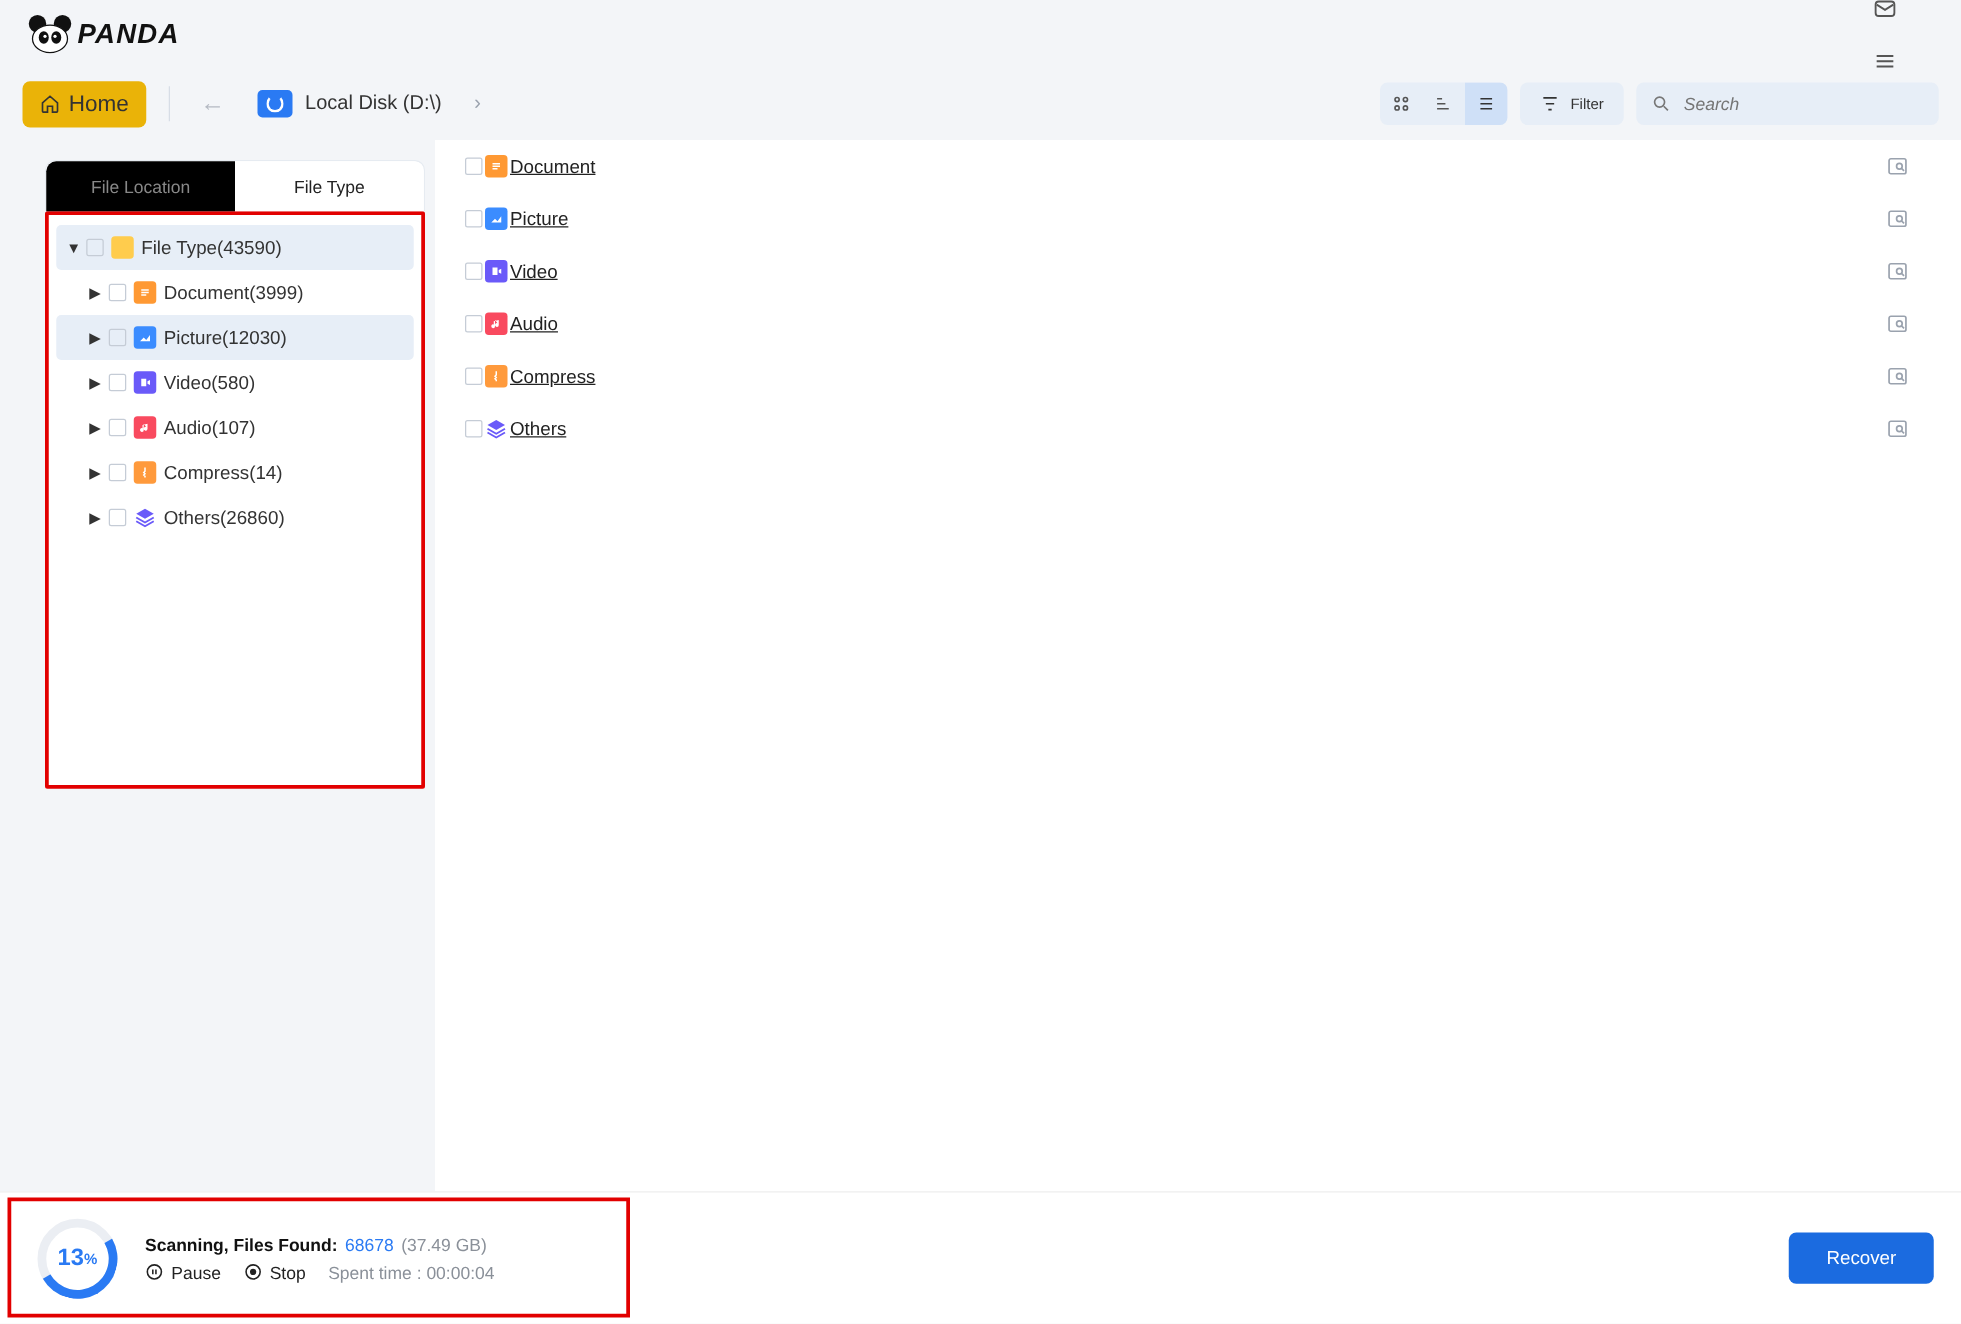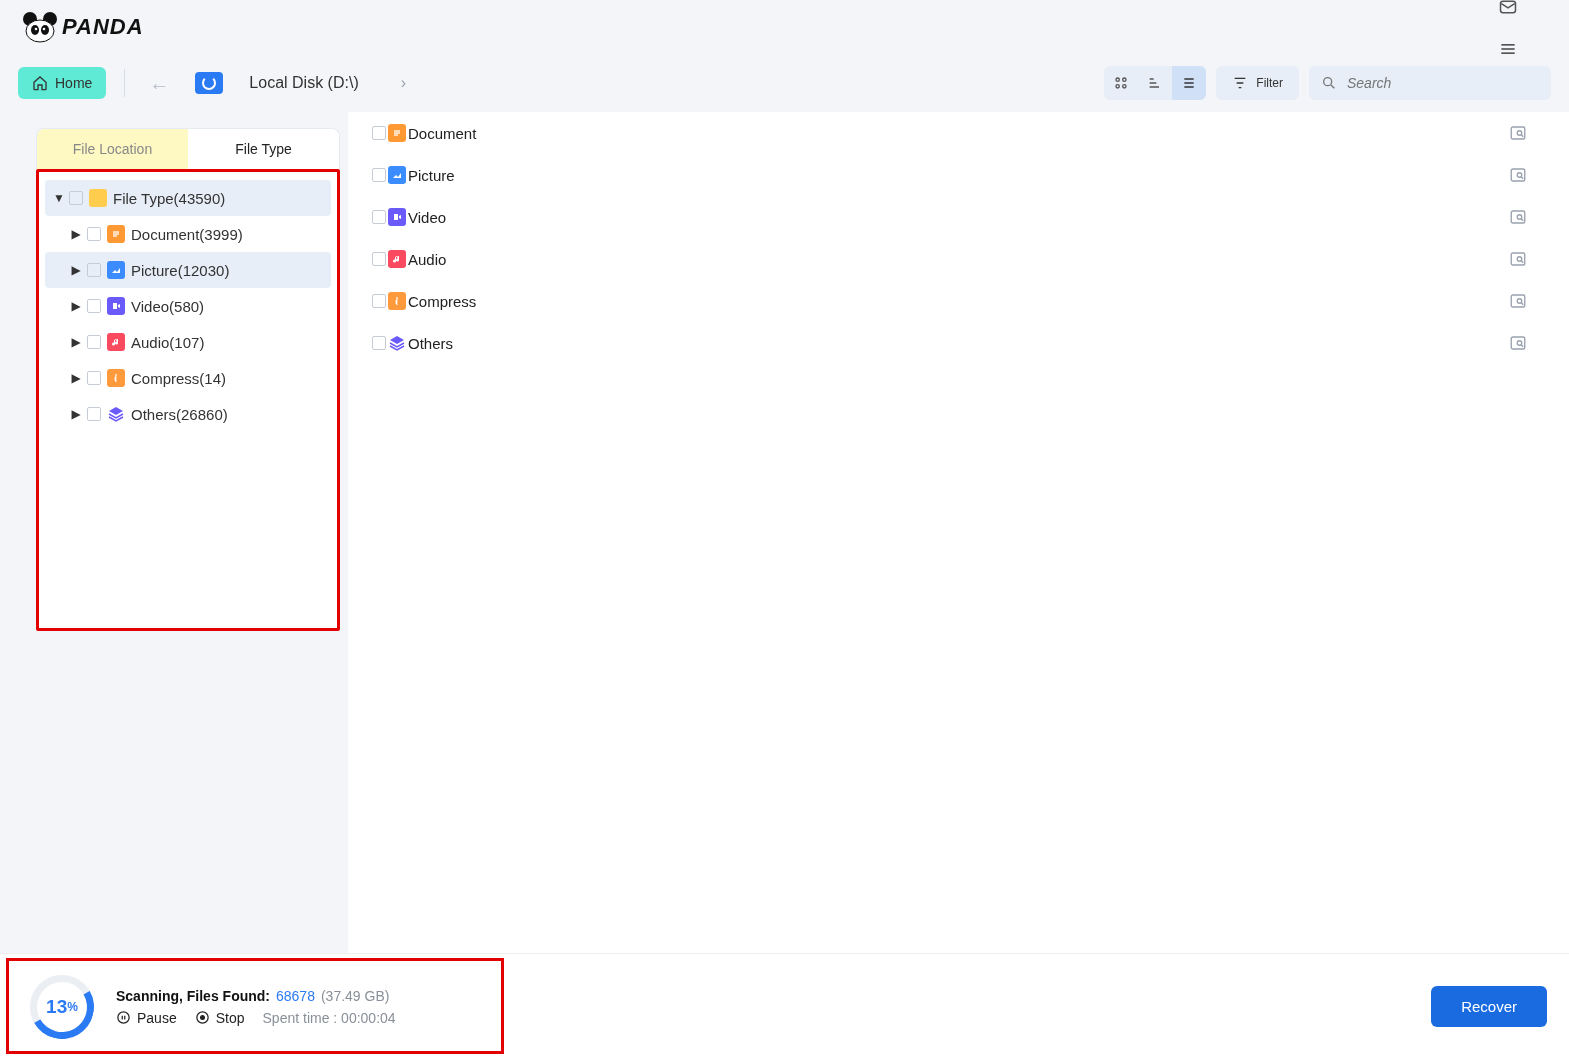--- a/index.html
+++ b/index.html
@@ -11,43 +11,43 @@
     .logo-img { width: 36px; height: 32px; }
     .logo-text { font-size: 22px; font-weight: 800; letter-spacing: 1px; font-style: italic; color: #111; }
     .header-right { display: flex; align-items: center; gap: 22px; flex-direction: column; }
     .user-area { display: flex; align-items: center; gap: 8px; }
     .user-id { font-size: 18px; font-weight: 600; color: #222; }
     .hdr-icon { width: 20px; height: 20px; color: #555; cursor: pointer; display:flex; align-items:center; justify-content:center; }
     .cart-icon { color: #ff7a00; }
 
     
     .toolbar { height: 58px; background: #f3f5f8; display: flex; align-items: center; padding: 0 18px; }
-    .home-btn { background: #5eead4; border: none; border-radius: 6px; padding: 8px 14px; display: flex; align-items: center; gap: 7px; font-size: 14px; color: #333; cursor: pointer; }
+    .home-btn { background: #eab308; border: none; border-radius: 6px; padding: 8px 14px; display: flex; align-items: center; gap: 7px; font-size: 18px; color: #333; cursor: pointer; }
     .vsep { width: 1px; height: 28px; background: #d7dde6; margin: 0 18px; }
     .back-arrow { color: #b6bbc4; font-size: 20px; cursor: pointer; padding: 0 6px; }
-    .disk-chip { display: flex; align-items: center; gap: 26px; padding: 4px 4px; }
+    .disk-chip { display: flex; align-items: center; gap: 10px; padding: 4px 4px; }
     .disk-icon { width: 28px; height: 22px; background: #2a7af3; border-radius: 4px; position: relative; display:flex; align-items:center; justify-content:center; }
     .disk-icon::after{ content:""; position:absolute; top:50%; left:50%; transform:translate(-50%,-50%); width:10px; height:10px; border:2px solid #fff; border-top-color:transparent; border-radius:50%;}
     .disk-label { font-size: 16px; color: #333; }
     .crumb-caret { margin-left: 16px; color: #9aa2ae; }
     .toolbar-right { margin-left: auto; display: flex; align-items: center; gap: 10px; }
     .view-group { display: flex; background: #e7eef7; border-radius: 6px; overflow: hidden; }
     .view-btn { border:none; background:transparent; width:34px; height:34px; display:flex; align-items:center; justify-content:center; cursor:pointer; color:#555;}
     .view-btn.active { background:#cfe0f7; }
     .filter-btn { background:#e7eef7; border:none; border-radius:6px; height:34px; padding:0 16px; display:flex; align-items:center; gap:8px; font-size:12px; color:#333; cursor:pointer;}
     .search-box { background:#e7eef7; border-radius:6px; height:34px; display:flex; align-items:center; padding:0 12px; gap:10px; width:242px; }
     .search-box input { border:none; background:transparent; outline:none; font-size:14px; color:#666; flex:1;font-style:italic; }
 
     
     .body { display:flex; height: calc(100% - 54px - 58px - 106px); }
 
     
     .sidebar { width: 348px; background:#f3f5f8; padding: 16px 8px 0 36px; }
     .tabbox { background:#fff; border-radius:8px 8px 0 0; display:flex; border:1px solid #e6ebf1; border-bottom:none;}
-    .tab { flex:1; text-align:center; padding:12px 0; font-size:14px; color:#888; cursor:pointer; background:#fef9c3; }
+    .tab { flex:1; text-align:center; padding:12px 0; font-size:14px; color:#888; cursor:pointer; background:#000000; }
     .tab:first-child{ border-top-left-radius:8px;}
     .tab.active { background:#fff; color:#222; }
     .tab:last-child{ border-top-right-radius:8px;}
     .tree-wrap { border:3px solid #e20000; border-top:3px solid #e20000; border-radius:2px; padding:8px 6px; height: 462px; background:#fff; }
     .tree-item { display:flex; align-items:center; gap:6px; padding:9px 8px; font-size:15px; color:#333; border-radius:4px; cursor:pointer; white-space:nowrap;}
     .tree-item.root { background:#e7eef7; }
     .tree-item.sel { background:#e7eef7; }
     .tree-item.child { padding-left:26px; }
     .caret { width:10px; text-align:center; color:#333; font-size:12px;}
     .cbox { width:14px; height:14px; border:1px solid #c5ccd6; border-radius:2px; }
@@ -64,21 +64,21 @@
     .main { flex:1; background:#fff; display:flex; flex-direction:column; }
     .colhead { display:flex; align-items:center; padding:14px 24px 10px 24px; color:#7a7f87; font-size:14px; gap:12px;}
     .colhead .c-name{ flex:0 0 290px; display:flex; align-items:center; gap:14px;}
     .colhead .c-size{ flex:0 0 110px;}
     .colhead .c-type{ flex:0 0 85px;}
     .colhead .c-mod{ flex:0 0 185px;}
     .colhead .c-path{ flex:1;}
     .colhead .c-src{ flex:0 0 80px;}
     .colhead .c-prev{ flex:0 0 70px;}
     .filerow { display:flex; align-items:center; padding:12px 24px; font-size:15px; color:#222; gap:12px;}
-    .filerow .c-name{ flex:0 0 290px; display:flex; align-items:center; gap:2px;}
+    .filerow .c-name{ flex:0 0 290px; display:flex; align-items:center; gap:2px;text-decoration:underline;}
     .filerow .c-rest{ flex:1;}
     .filerow .c-prev{ flex:0 0 36px; text-align:right;}
     .prev-ic{ color:#9aa2ae; cursor:pointer;}
 
     
     .statusbar { height:106px; background:#fff; border-top:1px solid #eee; display:flex; align-items:center; padding:0 22px; position:relative;}
     .redbox { position:absolute; left:6px; top:4px; width:498px; height:96px; border:3px solid #e20000; pointer-events:none;}
     .progress-ring { width:64px; height:64px; position:relative; margin-left:8px;}
     .ring-bg{ position:absolute; inset:0; border:7px solid #ebeef3; border-radius:50%;}
     .ring-fg{ position:absolute; inset:0; border:7px solid transparent; border-bottom-color:#2a7af3; border-right-color:#2a7af3; border-radius:50%; transform:rotate(15deg);}

